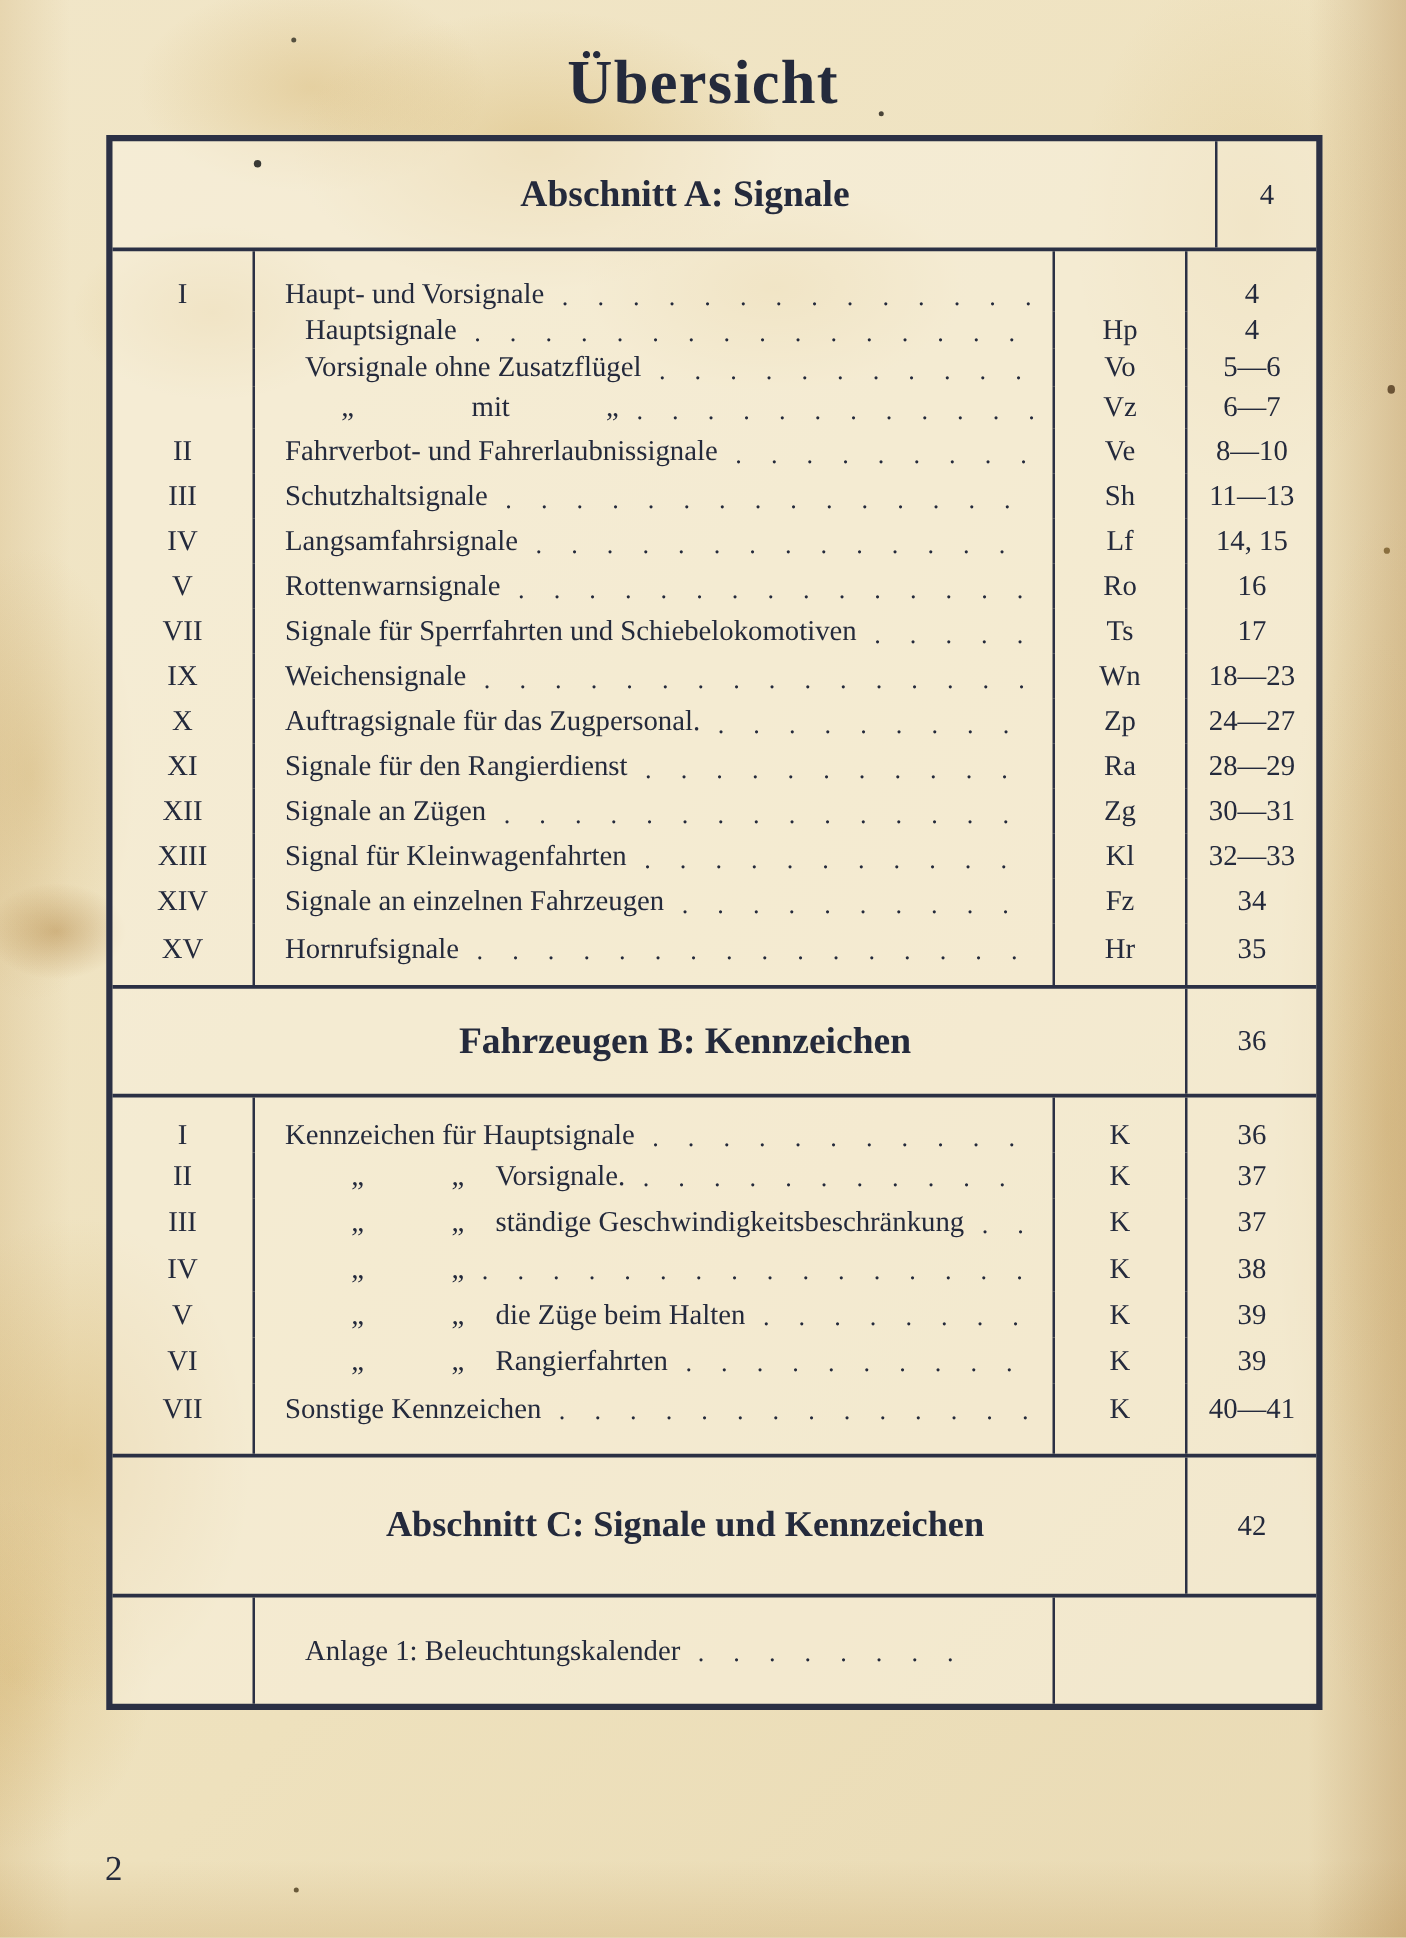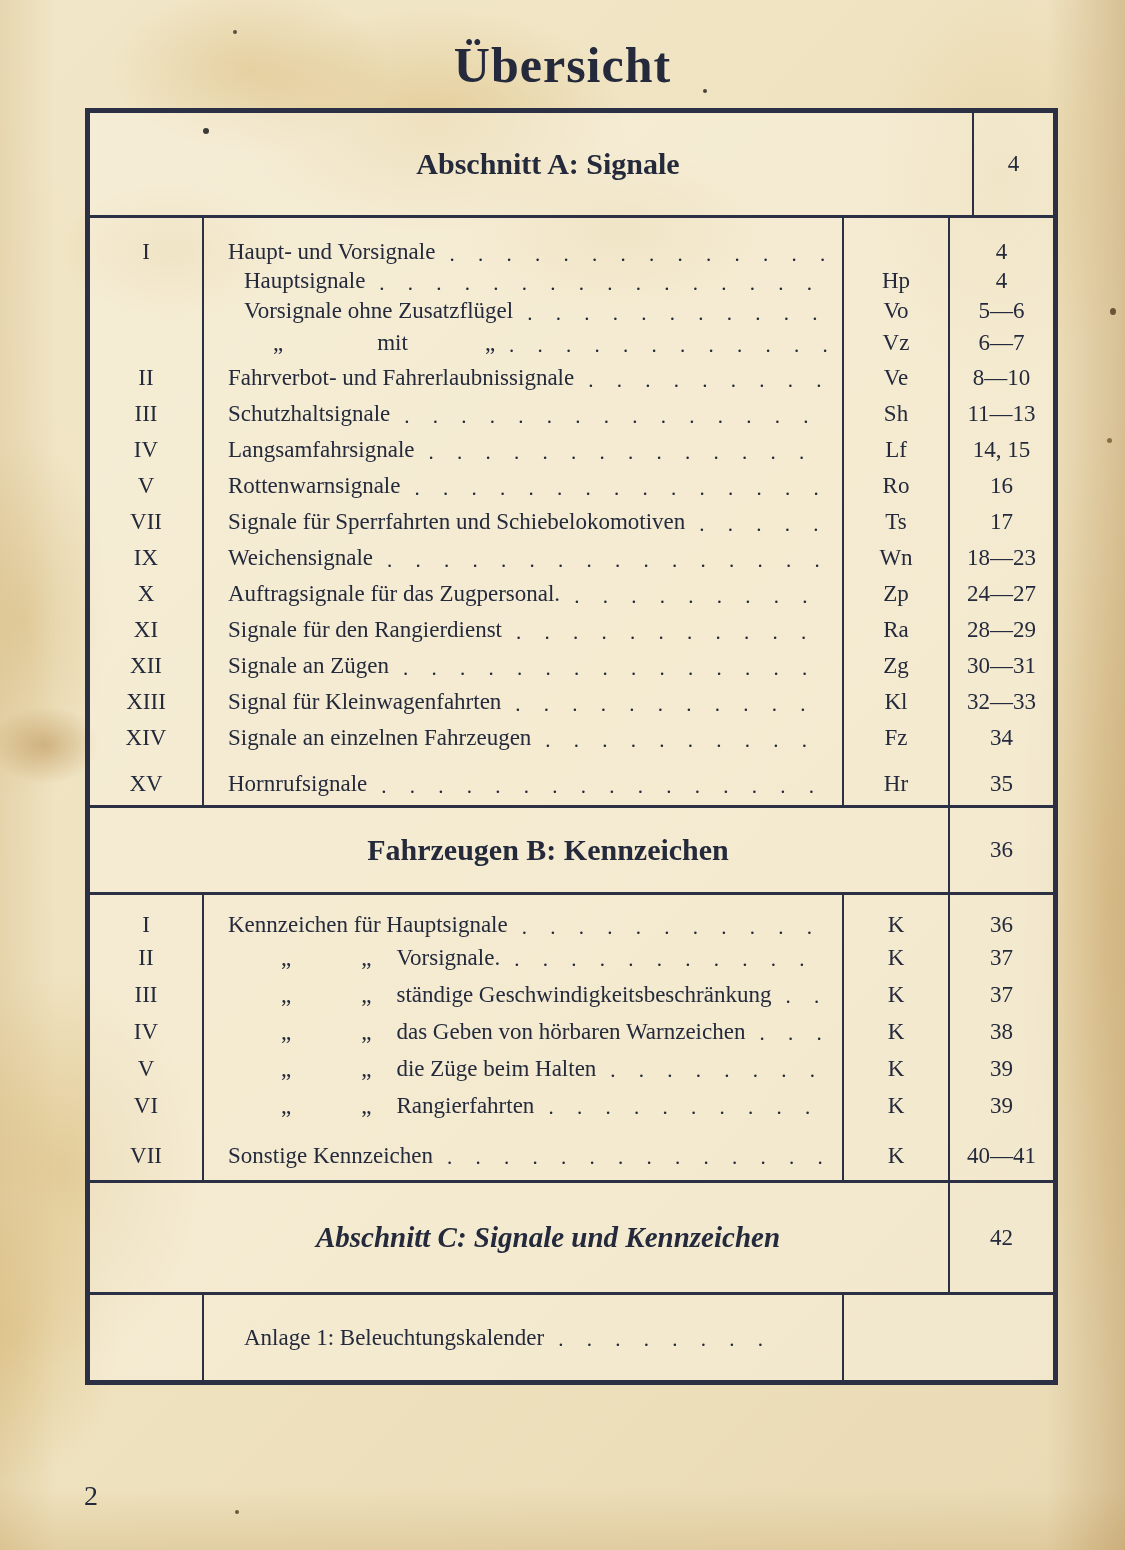--- a/index.html
+++ b/index.html
@@ -39,35 +39,35 @@
   .c2h{width:640px;justify-content:center;}
   .c3{width:106px;justify-content:center;}
   .c4{flex:1;justify-content:center;}
   .bl{border-left:2px solid #2b3044;}
 
   .thead{height:77px;}
   .hcell{flex-direction:column;justify-content:center;text-align:center;
     font-size:24px;line-height:1.15;}
 
   .sec{align-items:stretch;}
-  .sec-A{height:102px;gap:24px;} .sec-B{height:87px;} .sec-C{height:112px;}
+  .sec-A{height:85px;gap:24px;} .sec-B{height:87px;} .sec-C{height:112px;}
   .c-merged{width:858px;box-sizing:border-box;display:flex;flex-direction:column;
     justify-content:center;align-items:center;padding-left:58px;text-align:center;}
   .headline{font-weight:bold;font-size:30px;line-height:1.32;}
-  .sec-C .headline{font-size:29px;font-style:italic;}
+  .sec-C .headline{font-size:29px;}
 
   .block{display:grid;grid-template-columns:112px 640px 106px 1fr;box-sizing:border-box;}
   .block-A{height:590px;grid-template-rows:48px 30px 30px 34px repeat(11,36px) minmax(0,1fr);}
   .block-B{height:288px;grid-template-rows:44px repeat(5,37px) minmax(0,1fr);}
   .g{display:flex;align-items:center;box-sizing:border-box;font-size:23px;overflow:hidden;}
   .g1{justify-content:center;}
   .g2{padding-left:24px;}
   .g3,.g4{justify-content:center;}
   .rf{align-items:flex-end;padding-bottom:1px;}
-  .rl{align-items:center;padding-top:7px;}
+  .rl{align-items:flex-start;padding-top:7px;}
 
   .lbl{white-space:nowrap;flex:0 0 auto;}
   .sub{margin-left:16px;}
   .leader{flex:1 1 auto;overflow:hidden;white-space:nowrap;letter-spacing:9px;
     font-size:21px;margin:0 14px 0 14px;transform:translateY(2px);}
   .anlage .leader{margin-right:80px;flex:0 1 auto;width:430px;}
 
   
   .d1{margin-left:53px;} .d2{margin-left:70px;} .dlbl{margin-left:25px;white-space:nowrap;}
   
@@ -356,21 +356,20 @@
         </div>
         <div class="g g4 bl">
           <span>37</span>
         </div>
         <div class="g g1">
           <span>IV</span>
         </div>
         <div class="g g2 bl">
           <span class="d1">„</span>
           <span class="d2">„</span>
-          <span class="dlbl">das Geben von hörbaren Warnzeichen</span>
           <span class="leader">. . . . . . . . . . . . . . . . . . . . . . . . . . . . . . . . . . . . . . . . . . . . . . . . . . . . . . . . . . . . </span>
         </div>
         <div class="g g3 bl">
           <span>K</span>
         </div>
         <div class="g g4 bl">
           <span>38</span>
         </div>
         <div class="g g1">
           <span>V</span>

